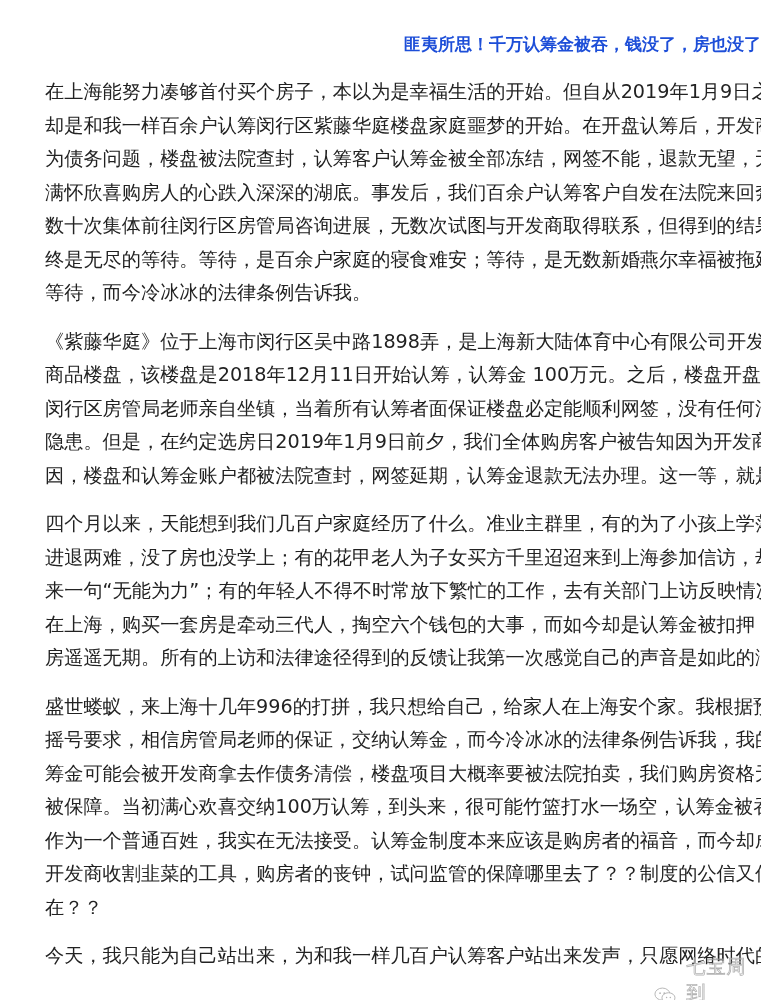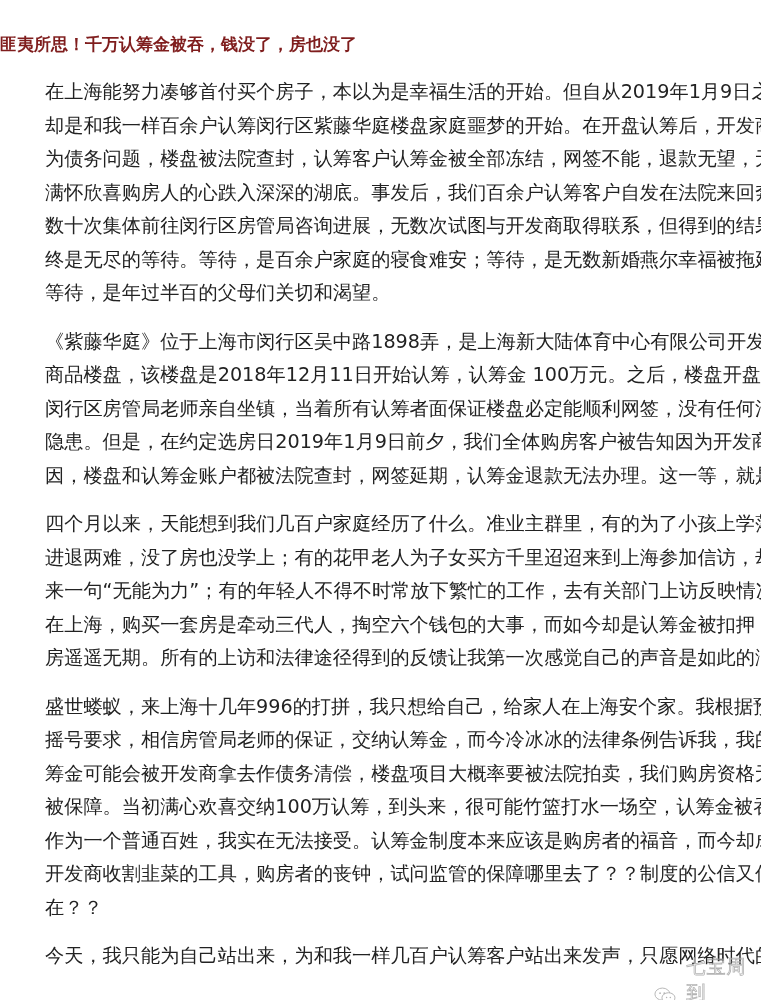--- a/index.html
+++ b/index.html
@@ -19,25 +19,25 @@
       position: absolute;
       left: 0; top: 0;
       width: 761px;
       height: 1000px;
     }
     .title {
       position: absolute;
       top: 33px;
       left: 0;
       width: 761px;
-      text-align: left;
+      text-align: right;
       font-size: 17px;
       font-weight: bold;
       letter-spacing: 0px;
-      color: #7f1d1d;
+      color: #1d4ed8;
     }
     .article {
       position: absolute;
       left: 45px;
       top: 75px;
       width: 686px;
     }
     .para {
       margin: 0 0 15px 0;
       font-size: 19.2px;
@@ -82,21 +82,21 @@
   <div class="title">匪夷所思！千万认筹金被吞，钱没了，房也没了</div>
 
   <div class="article">
     <p class="para">
       <span class="line">在上海能努力凑够首付买个房子，本以为是幸福生活的开始。但自从2019年1月9日之后，</span>
       <span class="line">却是和我一样百余户认筹闵行区紫藤华庭楼盘家庭噩梦的开始。在开盘认筹后，开发商因</span>
       <span class="line">为债务问题，楼盘被法院查封，认筹客户认筹金被全部冻结，网签不能，退款无望，无数</span>
       <span class="line">满怀欣喜购房人的心跌入深深的湖底。事发后，我们百余户认筹客户自发在法院来回奔波，</span>
       <span class="line">数十次集体前往闵行区房管局咨询进展，无数次试图与开发商取得联系，但得到的结果始</span>
       <span class="line">终是无尽的等待。等待，是百余户家庭的寝食难安；等待，是无数新婚燕尔幸福被拖延；</span>
-      <span class="line last">等待，是年过半百的父母们关切和渴望。</span>
+      <span class="line last">等待，而今冷冰冰的法律条例告诉我。</span>
     </p>
     <p class="para">
       <span class="line">《紫藤华庭》位于上海市闵行区吴中路1898弄，是上海新大陆体育中心有限公司开发的</span>
       <span class="line">商品楼盘，该楼盘是2018年12月11日开始认筹，认筹金 100万元。之后，楼盘开盘当天，</span>
       <span class="line">闵行区房管局老师亲自坐镇，当着所有认筹者面保证楼盘必定能顺利网签，没有任何法律</span>
       <span class="line">隐患。但是，在约定选房日2019年1月9日前夕，我们全体购房客户被告知因为开发商原</span>
       <span class="line">因，楼盘和认筹金账户都被法院查封，网签延期，认筹金退款无法办理。这一等，就是4</span>
     </p>
     <p class="para">
       <span class="line">四个月以来，天能想到我们几百户家庭经历了什么。准业主群里，有的为了小孩上学落户</span>

